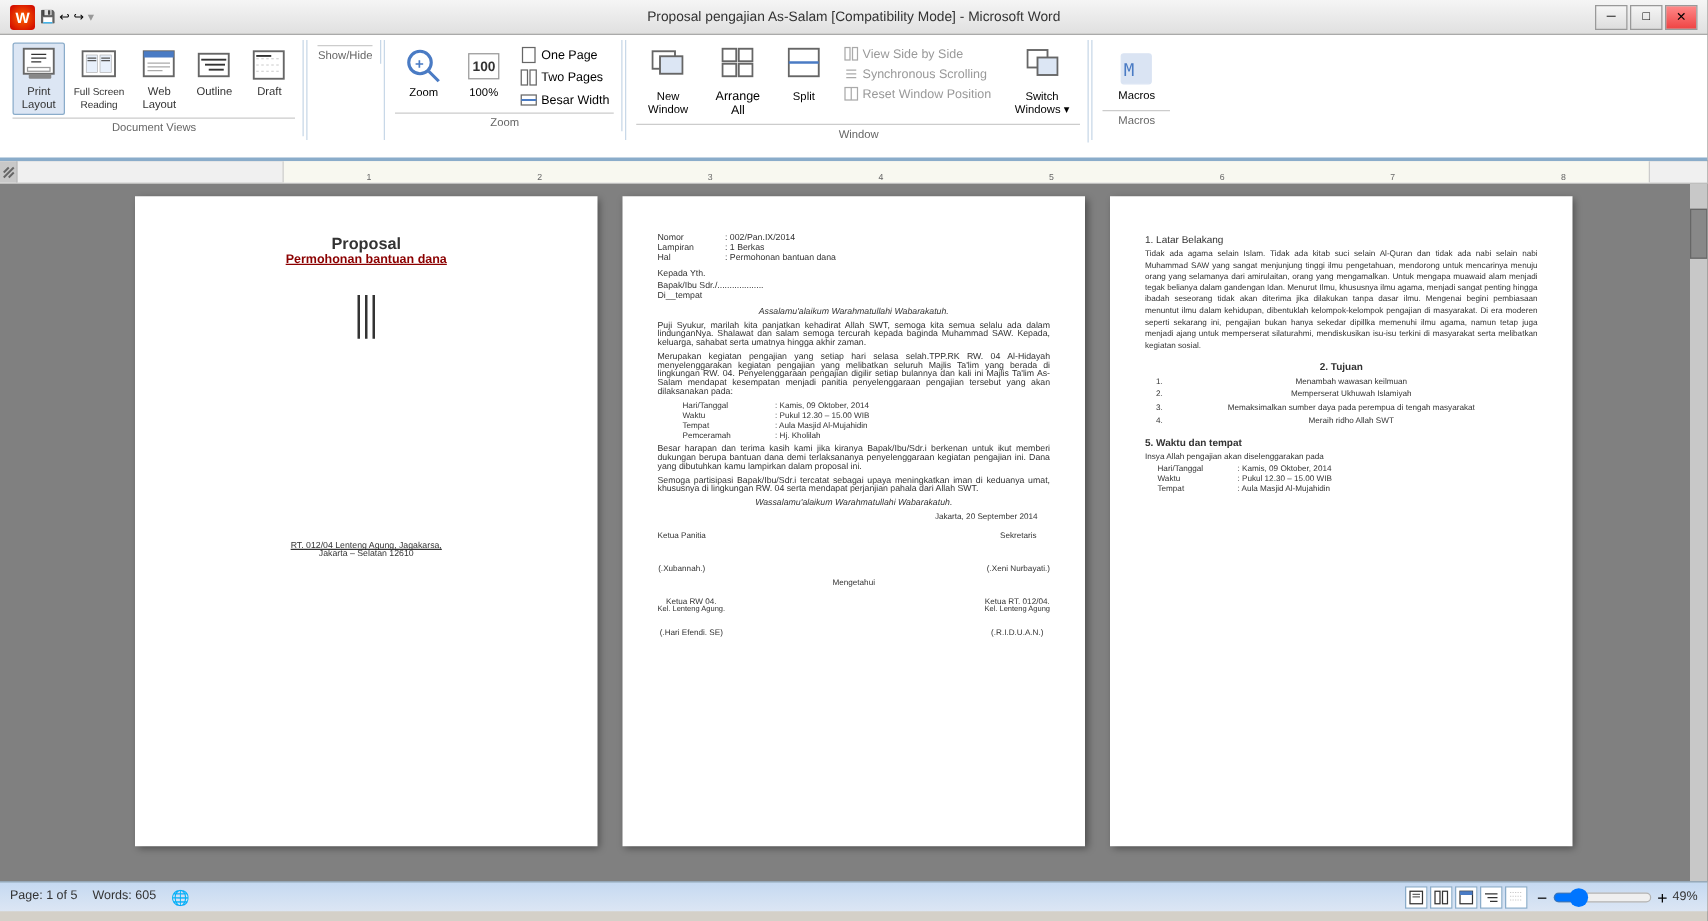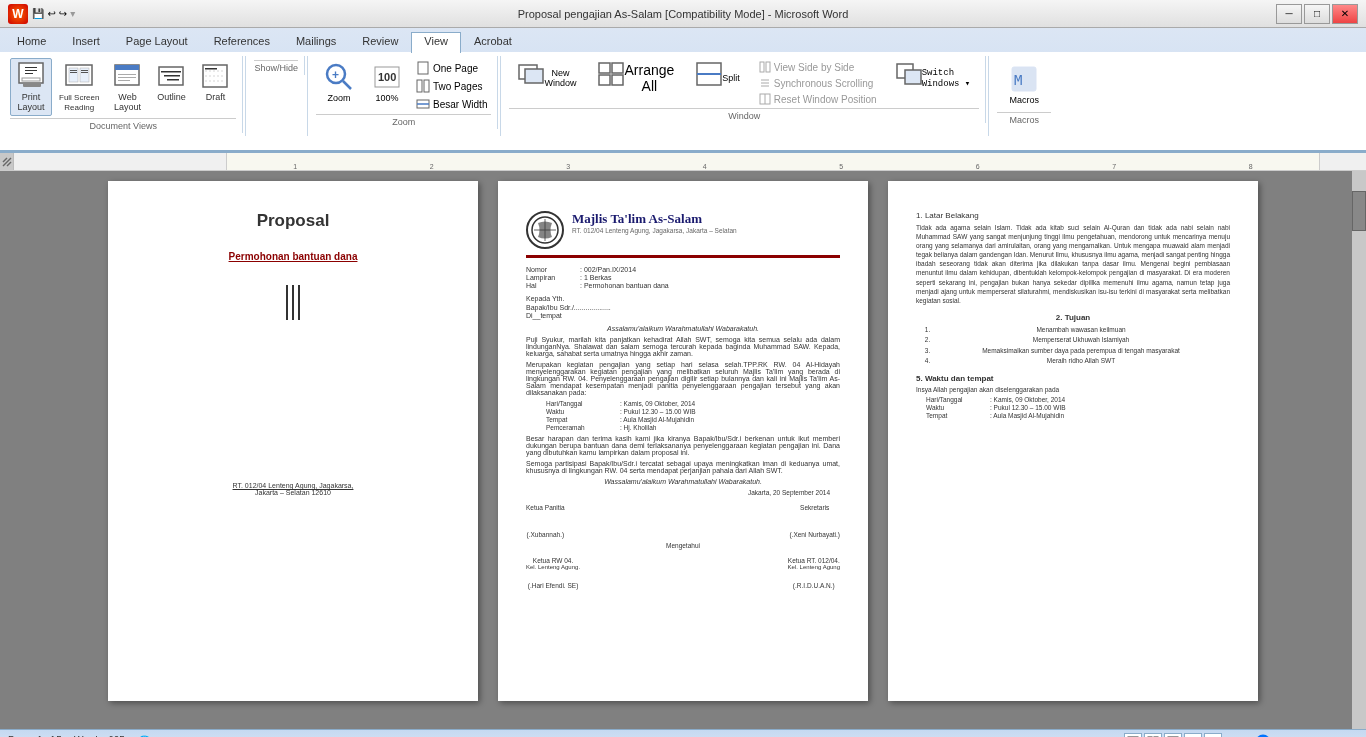--- a/index.html
+++ b/index.html
@@ -38,21 +38,21 @@
     .view-btn-icon { width: 32px; height: 32px; display: flex; align-items: center; justify-content: center; font-size: 20px; }
     .view-btn-label { font-size: 9px; text-align: center; line-height: 1.1; }
 
     
     .showhide-col { display: flex; flex-direction: column; gap: 2px; }
     .checkbox-item { display: flex; align-items: center; gap: 4px; font-size: 10px; cursor: pointer; }
     .checkbox-item input { width: 11px; height: 11px; cursor: pointer; }
     .zoom-big-btn { display: flex; flex-direction: column; align-items: center; padding: 2px 6px; cursor: pointer; font-size: 9px; border: 1px solid transparent; border-radius: 2px; }
     .zoom-icon { width: 32px; height: 32px; display: flex; align-items: center; justify-content: center; font-size: 22px; }
     .zoom-option { font-size: 10px; padding: 1px 4px; cursor: pointer; display: flex; align-items: center; gap: 3px; }
-    .window-btn-large { display: flex; align-items: center; padding: 2px 8px; cursor: pointer; font-size: 9px; border: 1px solid transparent; border-radius: 2px; }
+    .window-btn-large { display: flex; flex-direction: column; align-items: center; padding: 2px 8px; cursor: pointer; font-size: 9px; border: 1px solid transparent; border-radius: 2px; }
     .window-btn-icon { font-size: 24px; margin-bottom: 2px; }
     .window-option { font-size: 10px; padding: 1px 4px; cursor: pointer; display: flex; align-items: center; gap: 3px; white-space: nowrap; }
     .window-option.disabled { color: #999; }
 
     
     .macros-btn { display: flex; flex-direction: column; align-items: center; padding: 4px 10px; cursor: pointer; border: 1px solid transparent; border-radius: 2px; }
 
     
     .doc-area { background: #808080; display: flex; justify-content: center; align-items: flex-start; padding: 10px; gap: 20px; height: calc(737px - 155px - 24px); overflow: auto; position: relative; }
 
@@ -112,30 +112,20 @@
   </div>
   <div class="title-bar-title">Proposal pengajian As-Salam [Compatibility Mode] - Microsoft Word</div>
   <div class="title-bar-controls">
     <button class="title-btn">─</button>
     <button class="title-btn">□</button>
     <button class="title-btn close">✕</button>
   </div>
 </div>
 
 <div class="ribbon">
-  <div class="ribbon-tabs">
-    <div class="ribbon-tab">Home</div>
-    <div class="ribbon-tab">Insert</div>
-    <div class="ribbon-tab">Page Layout</div>
-    <div class="ribbon-tab">References</div>
-    <div class="ribbon-tab">Mailings</div>
-    <div class="ribbon-tab">Review</div>
-    <div class="ribbon-tab active">View</div>
-    <div class="ribbon-tab">Acrobat</div>
-  </div>
 
   <div class="ribbon-content">
 
     <div class="ribbon-group">
       <div class="ribbon-group-content">
 
         <div class="view-btn active">
           <div class="view-btn-icon">
             <svg width="28" height="32" viewBox="0 0 28 32">
               <rect x="2" y="2" width="24" height="20" fill="white" stroke="#666" stroke-width="1.5"></rect>
@@ -276,21 +266,21 @@
           </div>
           <div class="window-btn-large">
             <div class="window-btn-icon">
               <svg width="26" height="26" viewBox="0 0 26 26">
                 <rect x="1" y="2" width="11" height="10" fill="white" stroke="#666" stroke-width="1.5"></rect>
                 <rect x="14" y="2" width="11" height="10" fill="white" stroke="#666" stroke-width="1.5"></rect>
                 <rect x="1" y="14" width="11" height="10" fill="white" stroke="#666" stroke-width="1.5"></rect>
                 <rect x="14" y="14" width="11" height="10" fill="white" stroke="#666" stroke-width="1.5"></rect>
               </svg>
             </div>
-            <div style="font-size:14px;text-align:center;">Arrange<br>All</div>
+            <div style="font-size:10px;text-align:center;">Arrange<br>All</div>
           </div>
           <div class="window-btn-large">
             <div class="window-btn-icon">
               <svg width="26" height="26" viewBox="0 0 26 26">
                 <rect x="1" y="2" width="24" height="22" fill="white" stroke="#666" stroke-width="1.5"></rect>
                 <line x1="1" y1="13" x2="25" y2="13" stroke="#4a7bc4" stroke-width="2"></line>
               </svg>
             </div>
             <div style="font-size:9px;text-align:center;">Split</div>
           </div>
@@ -317,21 +307,21 @@
             <span>Reset Window Position</span>
           </div>
         </div>
         <div class="window-btn-large" style="margin-left:4px;">
           <div class="window-btn-icon">
             <svg width="26" height="26" viewBox="0 0 26 26">
               <rect x="1" y="3" width="16" height="14" fill="white" stroke="#666" stroke-width="1.5"></rect>
               <rect x="9" y="9" width="16" height="14" fill="#dce6f4" stroke="#666" stroke-width="1.5"></rect>
             </svg>
           </div>
-          <div style="font-size:9px;text-align:left;font-family:Liberation Mono, monospace;">Switch<br>Windows ▾</div>
+          <div style="font-size:9px;text-align:center;">Switch<br>Windows ▾</div>
         </div>
       </div>
       <div class="ribbon-group-label">Window</div>
     </div>
 
     <div class="separator"></div>
 
     <div class="ribbon-group">
       <div class="ribbon-group-content">
         <div class="macros-btn">
@@ -367,50 +357,37 @@
         <span style="font-size:7px;color:#666;">7</span>
         <span style="font-size:7px;color:#666;">8</span>
       </div>
     </div>
   </div>
 </div>
 
 <div class="doc-area">
 
   <div class="page">
-    <div style="text-align:center;font-size:17px;font-weight:bold;margin-bottom:20px;">Proposal</div>
+    <div style="text-align:center;font-size:13px;font-weight:bold;margin-bottom:0;">Proposal</div>
     <div style="text-align:center;font-size:10px;font-weight:bold;text-decoration:underline;color:darkred;margin-bottom:20px;">Permohonan bantuan dana</div>
 
     <div class="page-line">
       <div class="vert-line"></div>
       <div class="vert-line"></div>
       <div class="vert-line"></div>
     </div>
 
     <div style="margin-top:160px;text-align:center;font-size:7px;">
       <div style="text-decoration:underline;">RT. 012/04 Lenteng  Agung, Jagakarsa,</div>
       <div>Jakarta – Selatan 12610</div>
     </div>
   </div>
 
   <div class="page">
 
-    <div class="letter-header">
-      <div class="logo-circle">
-        <svg width="30" height="30" viewBox="0 0 30 30">
-          <circle cx="15" cy="15" r="13" fill="none" stroke="#333" stroke-width="1.5"></circle>
-          <path d="M15,4 L15,26 M4,15 L26,15" stroke="#666" stroke-width="1"></path>
-          <path d="M8,8 Q15,5 22,8 Q19,15 22,22 Q15,25 8,22 Q11,15 8,8" fill="#333" opacity="0.6"></path>
-        </svg>
-      </div>
-      <div>
-        <div style="font-size:13px;font-weight:bold;font-family:serif;color:#1a1a6e;">Majlis Ta'lim  As-Salam</div>
-        <div style="font-size:6.5px;color:#666;">RT. 012/04 Lenteng  Agung, Jagakarsa, Jakarta – Selatan</div>
-      </div>
-    </div>
 
     <div class="letter-meta">
       <div class="letter-meta-row">
         <span class="letter-meta-key">Nomor</span>
         <span>: 002/Pan.IX/2014</span>
       </div>
       <div class="letter-meta-row">
         <span class="letter-meta-key">Lampiran</span>
         <span>: 1 Berkas</span>
       </div>

